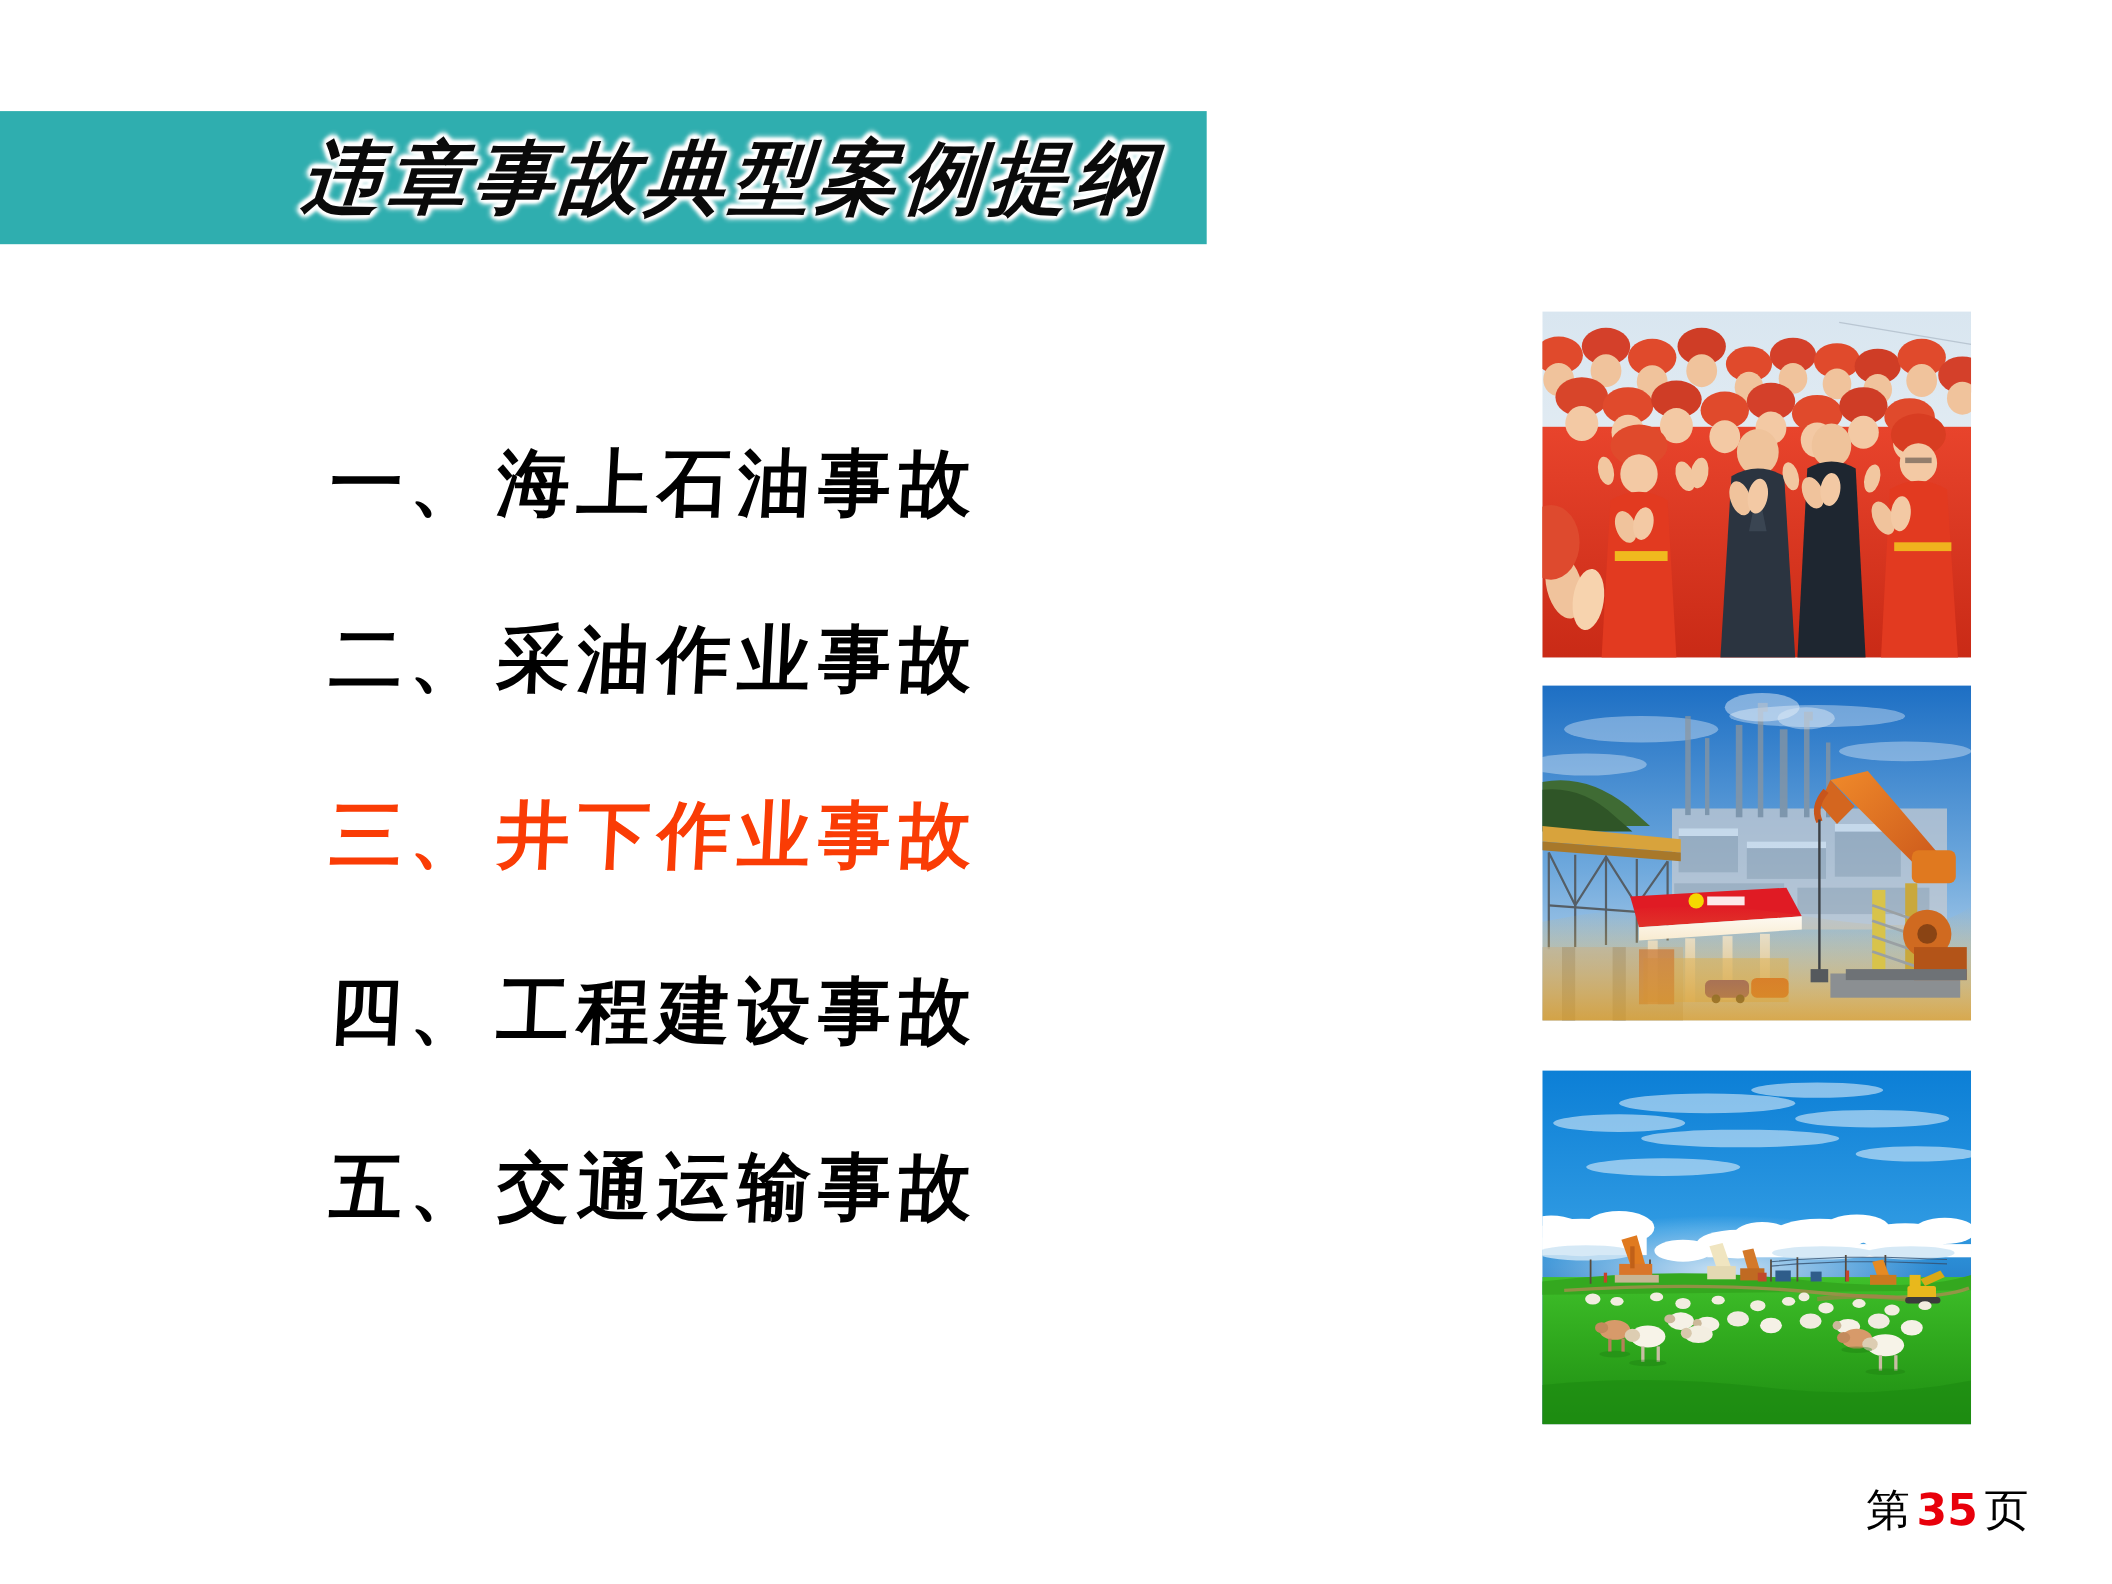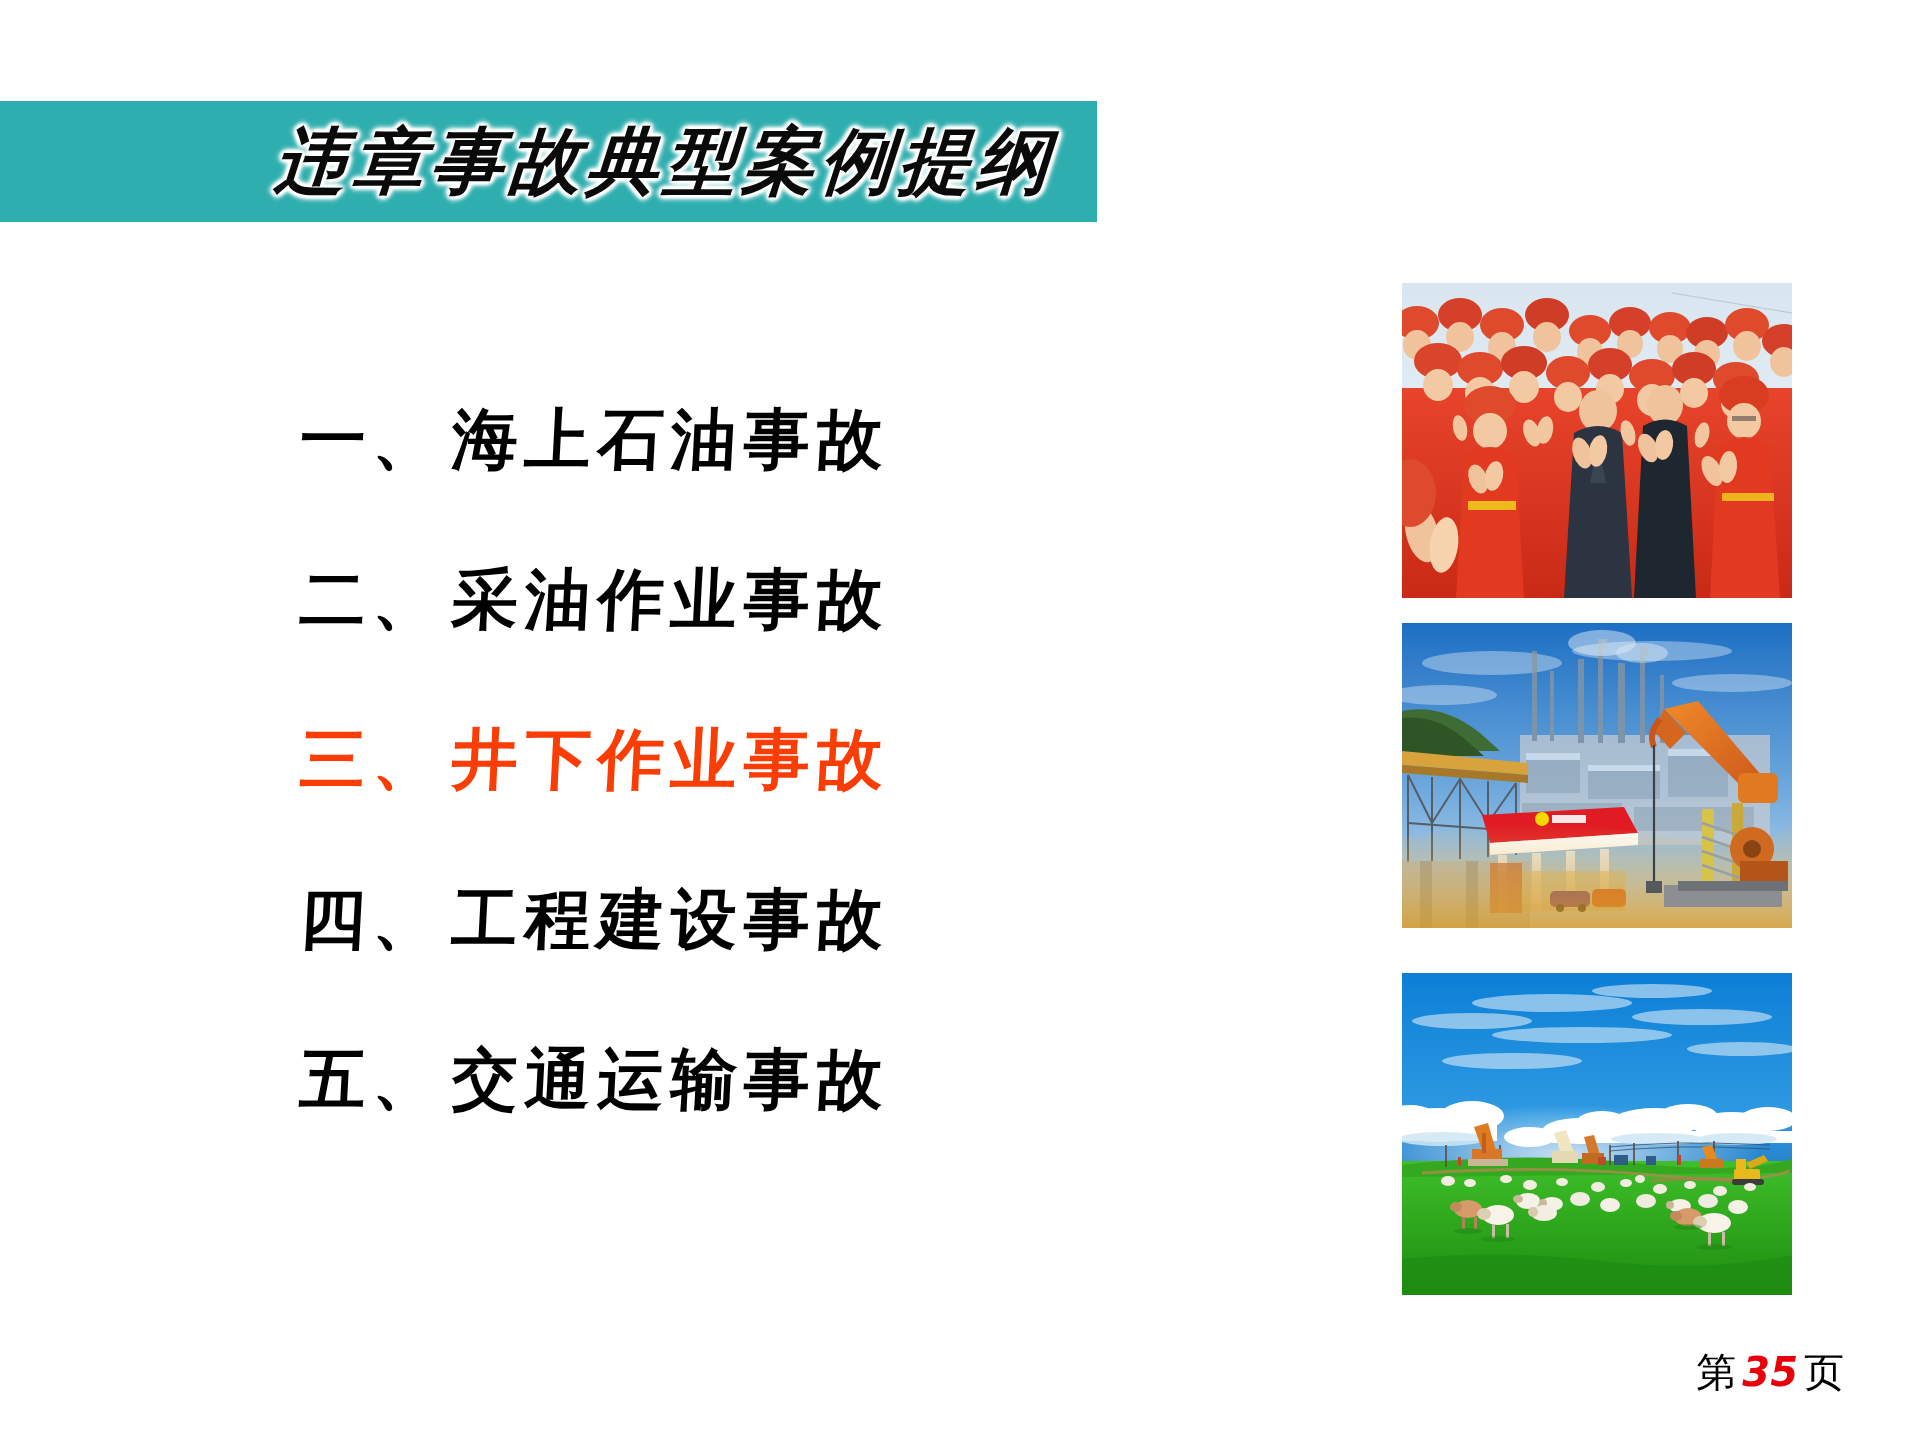--- a/index.html
+++ b/index.html
@@ -103,21 +103,20 @@
     bottom: 40px;
     font-family: "DejaVu Sans", "Liberation Sans", sans-serif;
     font-size: 40px;
     font-weight: bold;
     color: #000000;
     white-space: nowrap;
   }
   #page-number .page-num-value {
     color: #E8000B;
     padding: 0 6px;
-    font-style: italic;
   }
   #page-number .page-prefix,
   #page-number .page-suffix {
     font-weight: normal;
   }
 </style>
 </head>
 <body>
 
 <div id="title-banner"></div>

